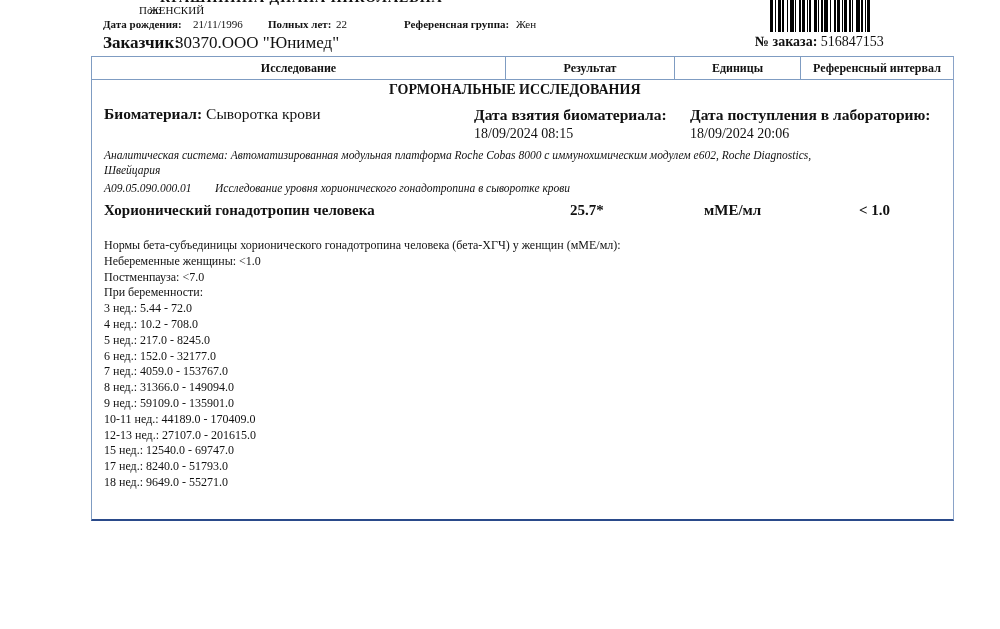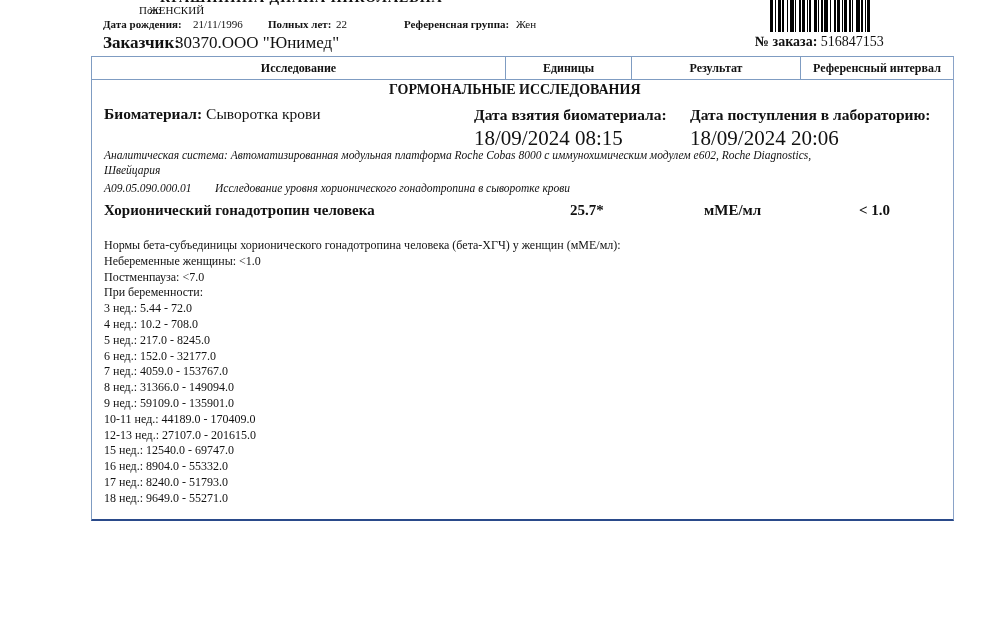--- a/index.html
+++ b/index.html
@@ -22,21 +22,21 @@
     position: absolute; left: 91px; top: 56px; width: 863px; height: 465px;
     border: 1px solid #7f9cc2; border-bottom: 2px solid #2a4a8a; border-right: 1px solid #8aa3c8;
     box-sizing: border-box;
   }
   .thead { position: absolute; left: 0; top: 0; width: 100%; height: 22px; border-bottom: 1px solid #7f9cc2; display: flex; }
   .th { font-size: 12px; font-weight: bold; display: flex; align-items: center; justify-content: center; box-sizing: border-box; height: 22px; }
   .th + .th { border-left: 1px solid #7f9cc2; }
   .section-title { left: 297px; top: 25px; font-size: 14px; font-weight: bold; }
   .label-lg { font-size: 15.5px; }
   .label-lg b { font-weight: bold; }
-  .date-val { font-size: 21px; font-family: Liberation Serif, serif; }
+  .date-val { font-size: 14px; font-family: Liberation Serif, serif; }
   .italic { font-style: italic; font-size: 11.5px; }
   .result-row { font-size: 15px; font-weight: bold; }
   .norm { font-size: 12px; line-height: 15.8px; }
 </style>
 </head>
 <body>
 
 <div class="abs name-cut">КРАШИНИНА ДИАНА НИКОЛАЕВНА</div>
 
 <div class="abs meta" style="left:103px; top:4px;margin-left:36px;">Пол:</div>
@@ -106,22 +106,22 @@
     <span style="width:3px"></span>
 </div>
 <div class="abs order">
   <b>№ заказа:</b>
   <span>516847153</span>
 </div>
 
 <div class="table">
   <div class="thead">
     <div class="th" style="width:413px;">Исследование</div>
+    <div class="th" style="width:169px;">Результат</div>
     <div class="th" style="width:126px;">Единицы</div>
-    <div class="th" style="width:169px;">Результат</div>
     <div class="th" style="width:153px;">Референсный интервал</div>
   </div>
 
   <div class="abs section-title">ГОРМОНАЛЬНЫЕ ИССЛЕДОВАНИЯ</div>
 
   <div class="abs label-lg" style="left:12px; top:48px;">
     <b>Биоматериал:</b>
     <span>Сыворотка крови</span>
   </div>
 
@@ -150,17 +150,16 @@
     <div>3 нед.: 5.44 - 72.0</div>
     <div>4 нед.: 10.2 - 708.0</div>
     <div>5 нед.: 217.0 - 8245.0</div>
     <div>6 нед.: 152.0 - 32177.0</div>
     <div>7 нед.: 4059.0 - 153767.0</div>
     <div>8 нед.: 31366.0 - 149094.0</div>
     <div>9 нед.: 59109.0 - 135901.0</div>
     <div>10-11 нед.: 44189.0 - 170409.0</div>
     <div>12-13 нед.: 27107.0 - 201615.0</div>
     <div>15 нед.: 12540.0 - 69747.0</div>
-    <div>16 нед.: 8904.0 - 55332.0</div>
     <div>17 нед.: 8240.0 - 51793.0</div>
     <div>18 нед.: 9649.0 - 55271.0</div>
   </div>
 </div>
 
 </body></html>

